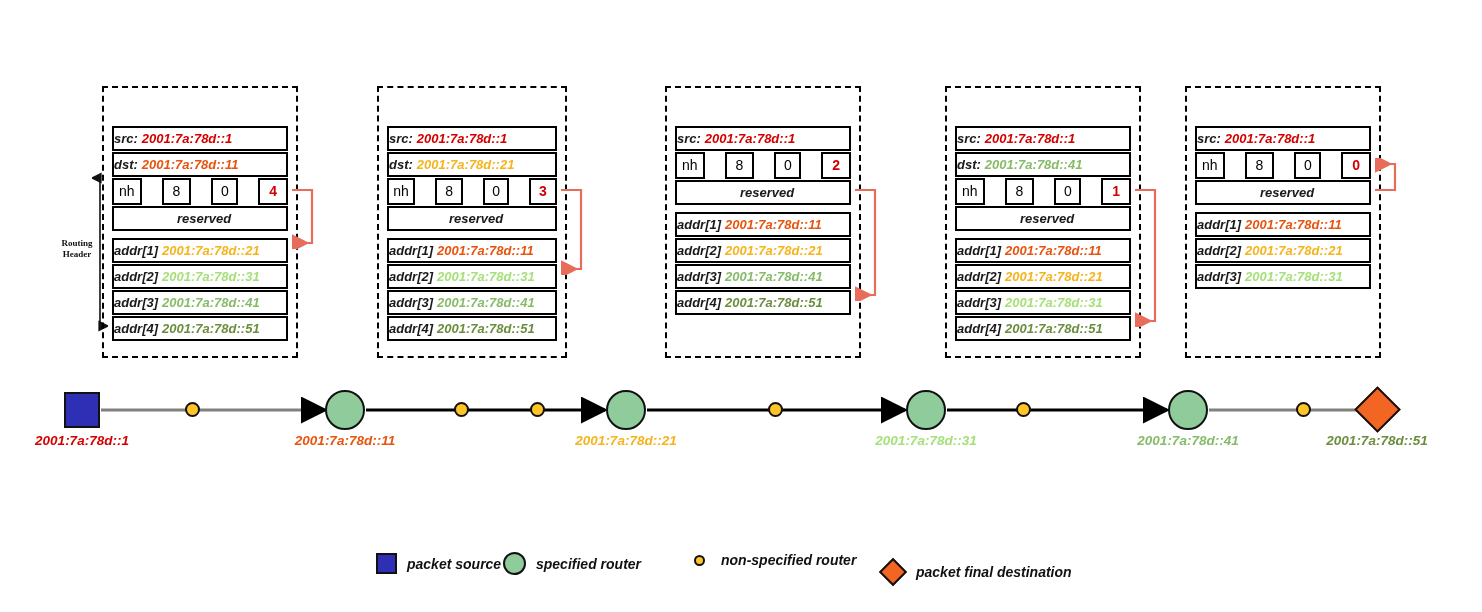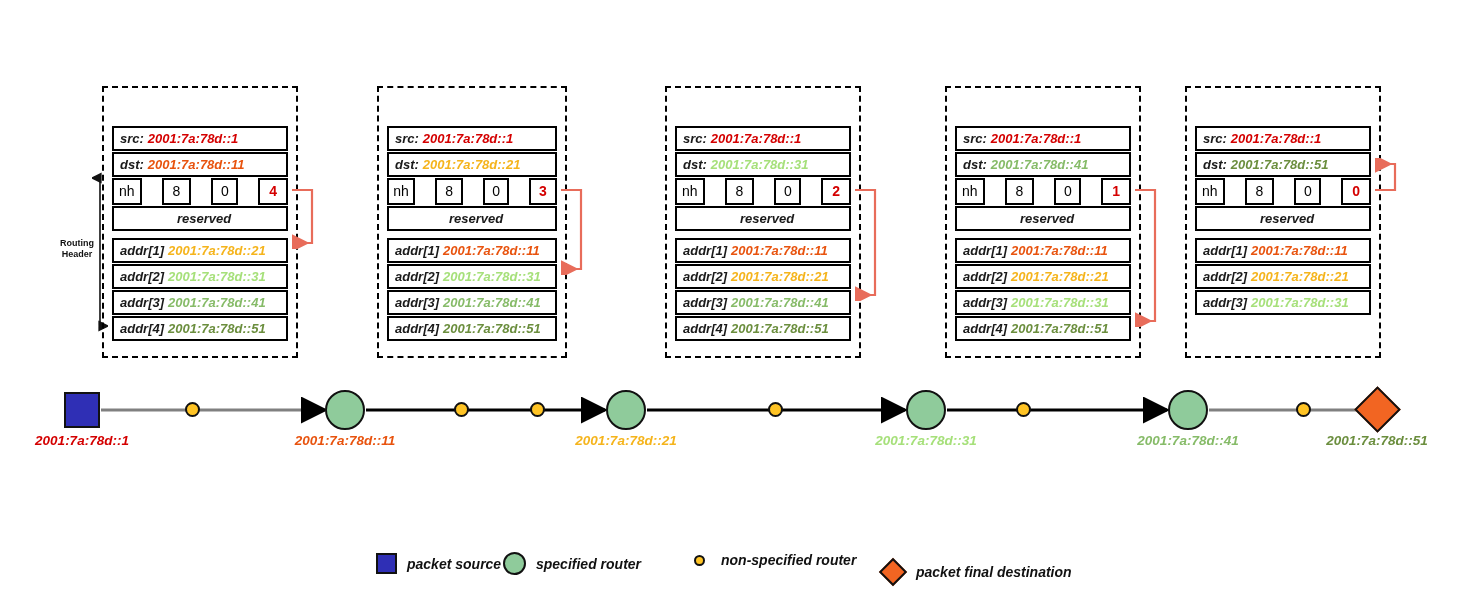--- a/index.html
+++ b/index.html
@@ -7,39 +7,39 @@
     width:1482px;height:612px;position:relative;background:#ffffff;
     font-family:"Liberation Sans",sans-serif;overflow:hidden;
   }
   
   .pkt{position:absolute;border:2px dashed #000;box-sizing:border-box;}
   .pkt-inner{position:absolute;left:8px;top:38px;right:8px;}
   .row{
     border:2px solid #000;background:#fff;box-sizing:border-box;
     height:25px;line-height:21px;margin-bottom:1px;
     font-style:italic;font-weight:bold;font-size:13px;
-    white-space:nowrap;overflow:hidden;padding-left:6px;
+    white-space:nowrap;overflow:hidden;
   }
   .row .lbl{color:#1a1a1a;font-weight:bold;font-style:italic;}
   .row .val{font-weight:bold;font-style:italic;margin-left:4px;}
   .row.reserved{text-align:center;padding-left:8px;color:#1a1a1a;}
   .nhrow{display:flex;height:27px;margin-bottom:1px;gap:20px;}
   .nhcell{
     border:2px solid #000;background:#fff;box-sizing:border-box;
     height:27px;line-height:23px;text-align:center;
     font-size:14px;font-weight:normal;font-style:normal;color:#000;
   }
   .nhcell.seg{color:#d40000;font-weight:bold;}
   .gap{height:6px;}
   
   .arrow{position:absolute;pointer-events:none;}
   
   .rh-label{
     position:absolute;font-size:9px;font-weight:bold;color:#111;
-    line-height:11px;text-align:center;font-family:Liberation Sans, sans-serif;
+    line-height:11px;text-align:center;font-family:Liberation Serif, serif;
   }
   
   .topo{position:absolute;left:0;top:375px;width:1482px;height:95px;}
   .node-label{
     position:absolute;font-style:italic;font-weight:bold;font-size:13.5px;
     white-space:nowrap;text-align:center;
   }
   .sq{position:absolute;width:36px;height:36px;background:#2f2fb5;border:2px solid #111;box-sizing:border-box;}
   .circ{position:absolute;width:40px;height:40px;border-radius:50%;background:#8fcb9b;border:2px solid #111;box-sizing:border-box;}
   .dot{position:absolute;width:15px;height:15px;border-radius:50%;background:#ffc425;border:2px solid #111;box-sizing:border-box;}
@@ -105,21 +105,20 @@
         <div class="gap"></div>
         <div class="row"><span class="lbl">addr[1]</span><span class="val" style="color: rgb(232, 83, 14);">2001:7a:78d::11</span></div>
         <div class="row"><span class="lbl">addr[2]</span><span class="val" style="color: rgb(166, 224, 122);">2001:7a:78d::31</span></div>
         <div class="row"><span class="lbl">addr[3]</span><span class="val" style="color: rgb(134, 187, 104);">2001:7a:78d::41</span></div>
         <div class="row"><span class="lbl">addr[4]</span><span class="val" style="color: rgb(107, 142, 62);">2001:7a:78d::51</span></div>
       </div>
     </div>
     <div class="pkt" style="left: 665px; top: 86px; width: 196px; height: 272px;">
       <div class="pkt-inner">
         <div class="row"><span class="lbl">src:</span><span class="val" style="color: rgb(212, 0, 0);">2001:7a:78d::1</span></div>
-        <div class="row"><span class="lbl">dst:</span><span class="val" style="color: rgb(166, 224, 122);">2001:7a:78d::31</span></div>
         <div class="nhrow">
           <div class="nhcell" style="width: 46px;">nh</div>
           <div class="nhcell" style="width: 46px;">8</div>
           <div class="nhcell" style="width: 42px;">0</div>
           <div class="nhcell seg" style="width: 46px;">2</div>
         </div>
         <div class="row reserved">reserved</div>
         <div class="gap"></div>
         <div class="row"><span class="lbl">addr[1]</span><span class="val" style="color: rgb(232, 83, 14);">2001:7a:78d::11</span></div>
         <div class="row"><span class="lbl">addr[2]</span><span class="val" style="color: rgb(245, 180, 28);">2001:7a:78d::21</span></div>
@@ -141,21 +140,20 @@
         <div class="gap"></div>
         <div class="row"><span class="lbl">addr[1]</span><span class="val" style="color: rgb(232, 83, 14);">2001:7a:78d::11</span></div>
         <div class="row"><span class="lbl">addr[2]</span><span class="val" style="color: rgb(245, 180, 28);">2001:7a:78d::21</span></div>
         <div class="row"><span class="lbl">addr[3]</span><span class="val" style="color: rgb(166, 224, 122);">2001:7a:78d::31</span></div>
         <div class="row"><span class="lbl">addr[4]</span><span class="val" style="color: rgb(107, 142, 62);">2001:7a:78d::51</span></div>
       </div>
     </div>
     <div class="pkt" style="left: 1185px; top: 86px; width: 196px; height: 272px;">
       <div class="pkt-inner">
         <div class="row"><span class="lbl">src:</span><span class="val" style="color: rgb(212, 0, 0);">2001:7a:78d::1</span></div>
-        <div class="row"><span class="lbl">dst:</span><span class="val" style="color: rgb(107, 142, 62);">2001:7a:78d::51</span></div>
         <div class="nhrow">
           <div class="nhcell" style="width: 46px;">nh</div>
           <div class="nhcell" style="width: 46px;">8</div>
           <div class="nhcell" style="width: 42px;">0</div>
           <div class="nhcell seg" style="width: 46px;">0</div>
         </div>
         <div class="row reserved">reserved</div>
         <div class="gap"></div>
         <div class="row"><span class="lbl">addr[1]</span><span class="val" style="color: rgb(232, 83, 14);">2001:7a:78d::11</span></div>
         <div class="row"><span class="lbl">addr[2]</span><span class="val" style="color: rgb(245, 180, 28);">2001:7a:78d::21</span></div>

